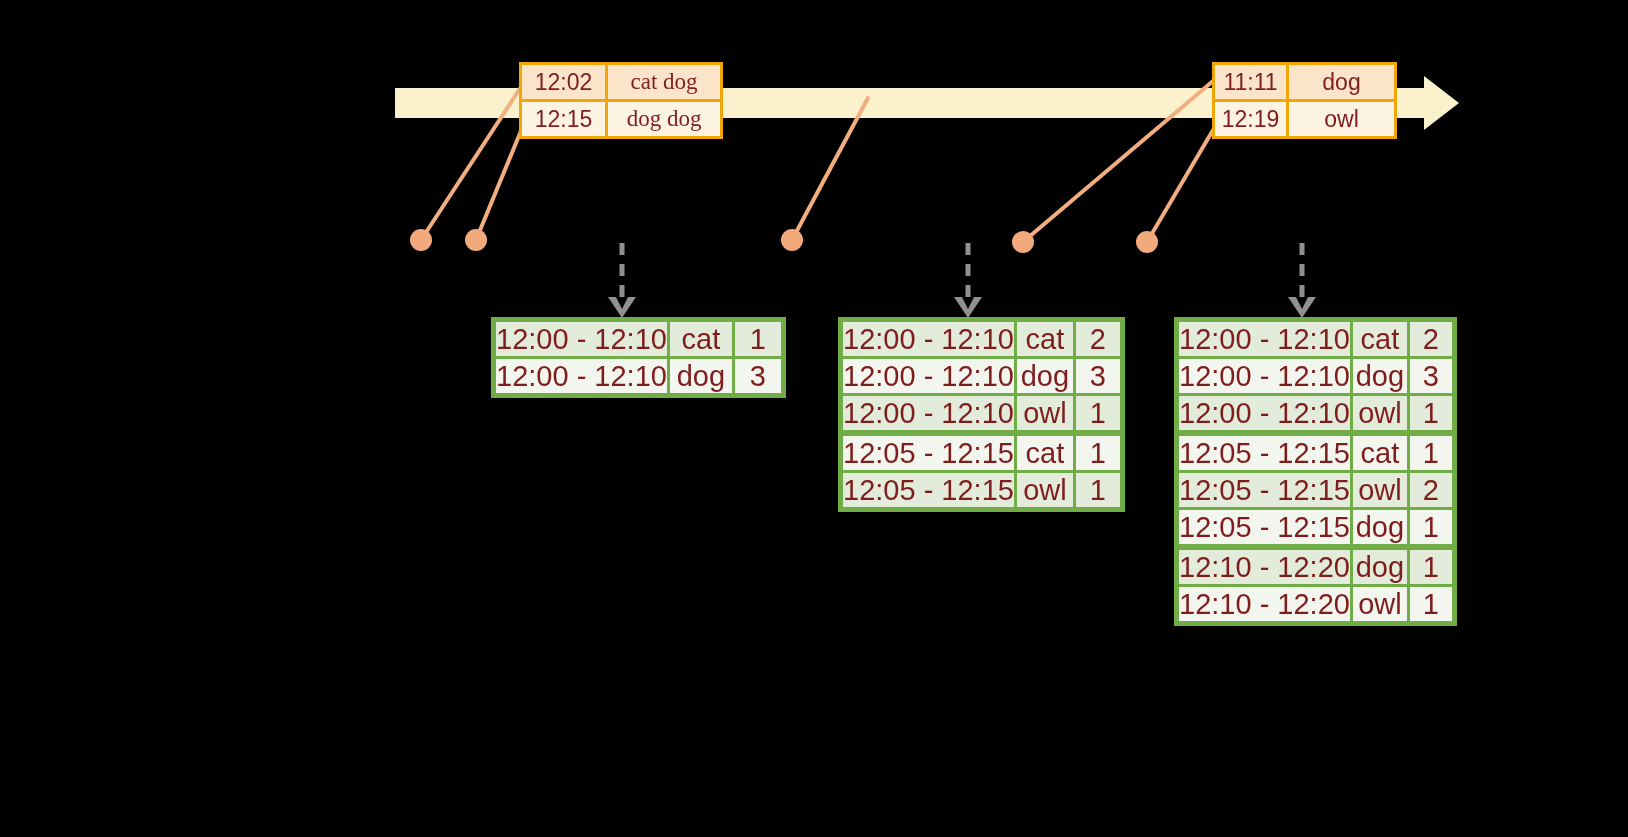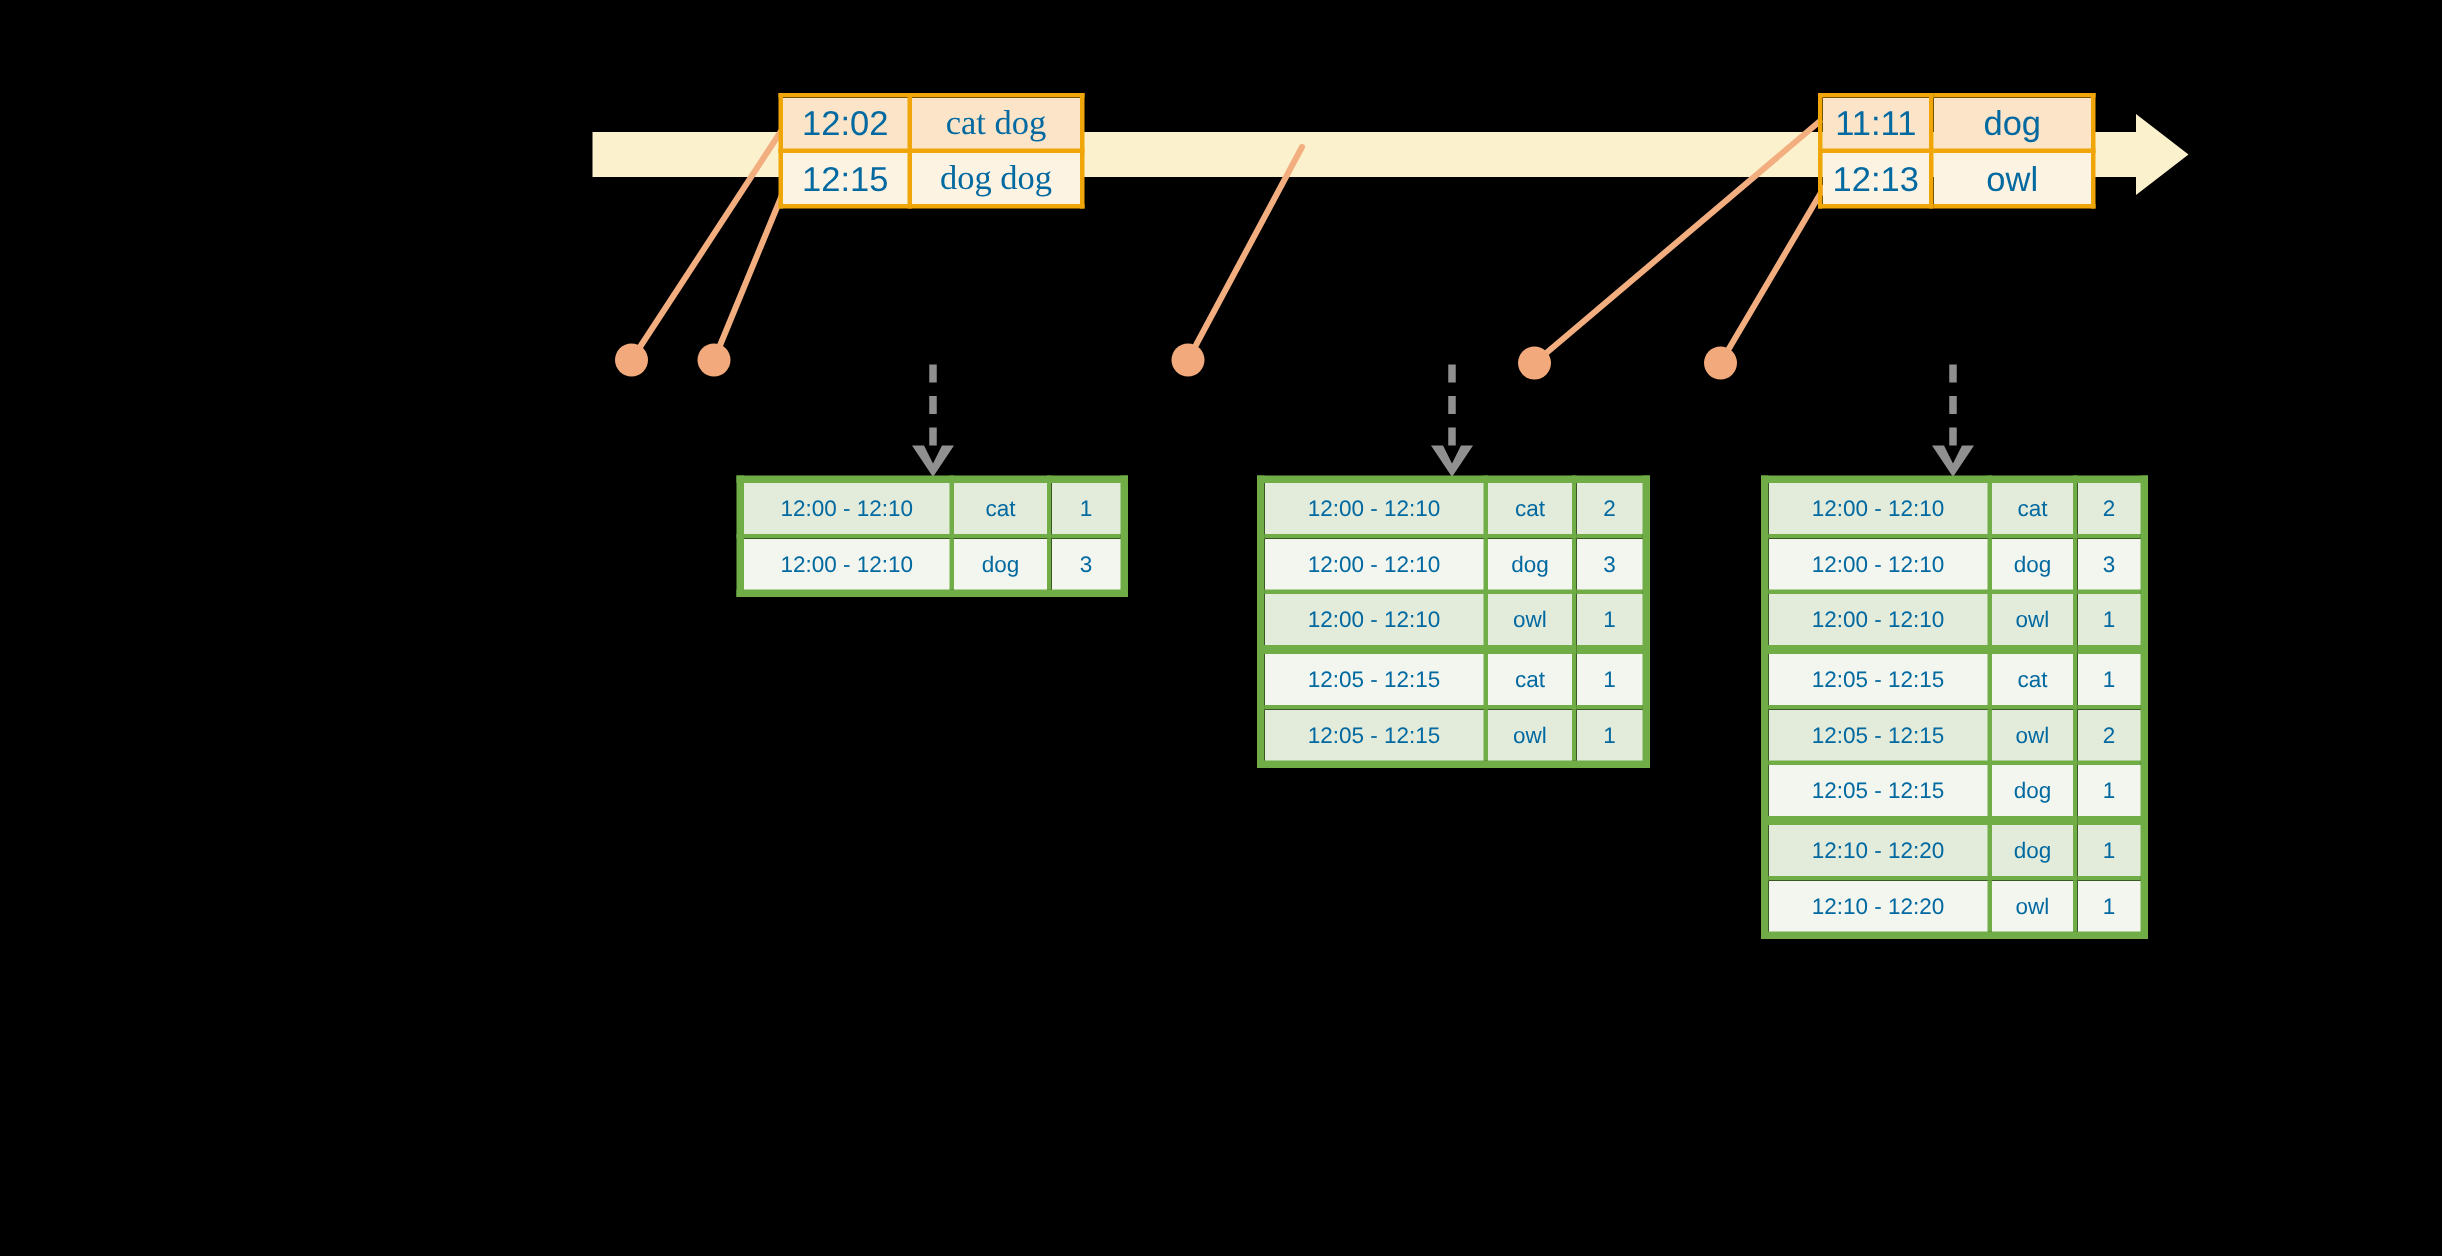--- a/index.html
+++ b/index.html
@@ -1,38 +1,38 @@
 <!DOCTYPE html>
 <html><head>
 <meta charset="utf-8">
 <style>
   html,body{margin:0;padding:0;background:#000;}
   .canvas{
     position:relative;width:1628px;height:837px;background:#000;overflow:hidden;
-    font-family:"Liberation Sans",sans-serif;color:#0369a1;
+    font-family:"Liberation Sans",sans-serif;color:#7f1d1d;
   }
   svg.overlay{position:absolute;left:0;top:0;z-index:1;}
   table{position:absolute;z-index:2;border-collapse:collapse;table-layout:fixed;}
   td{padding:0;text-align:center;vertical-align:middle;overflow:hidden;white-space:nowrap;}
 
   
   .event-table{font-size:23px;border:3px solid #F0A609;}
   .event-table td{border:3px solid #F0A609;height:34px;}
   .event-table tr:nth-child(odd) td{background:#FBE4C8;}
   .event-table tr:nth-child(even) td{background:#FDF3E2;}
   .event-table.single tr td{background:#FCEEDA;}
   .evt-a td:nth-child(1){width:83px;}  .evt-a td:nth-child(2){width:112px;font-family:Liberation Serif, serif;}
   .evt-b td:nth-child(1){width:84px;}  .evt-b td:nth-child(2){width:111px;}
   .evt-c td:nth-child(1){width:71px;}  .evt-c td:nth-child(2){width:105px;}
   .pos-evt-1{left:519px;top:62px;}
   .pos-evt-2{left:865px;top:81px;}
   .pos-evt-3{left:1212px;top:62px;}
 
   
-  .result-table{font-size:15px;border:5px solid #70AD47;}
+  .result-table{font-size:29px;border:5px solid #70AD47;}
   .result-table td{border:3px solid #70AD47;height:34px;}
   .result-table tr:nth-child(odd) td{background:#E3EBDB;}
   .result-table tr:nth-child(even) td{background:#F3F6EF;}
   .result-table tr.group-start td{border-top-width:6px;}
   .res-a td:nth-child(1){width:137px;} .res-a td:nth-child(2){width:62px;} .res-a td:nth-child(3){width:46px;}
   .res-b td:nth-child(1){width:146px;} .res-b td:nth-child(2){width:56px;} .res-b td:nth-child(3){width:44px;}
   .res-c td:nth-child(1){width:146px;} .res-c td:nth-child(2){width:54px;} .res-c td:nth-child(3){width:42px;}
   .pos-res-1{left:491px;top:317px;}
   .pos-res-2{left:838px;top:317px;}
   .pos-res-3{left:1174px;top:317px;}
@@ -87,21 +87,21 @@
         </tr>
       </tbody>
   </table>
   <table class="event-table evt-c pos-evt-3">
     <tbody>
         <tr>
           <td>11:11</td>
           <td>dog</td>
         </tr>
         <tr class="group-start">
-          <td>12:13</td>
+          <td>12:19</td>
           <td>owl</td>
         </tr>
       </tbody>
   </table>
 
   <table class="result-table res-a pos-res-1">
     <tbody>
         <tr>
           <td>12:00 - 12:10</td>
           <td>cat</td>

